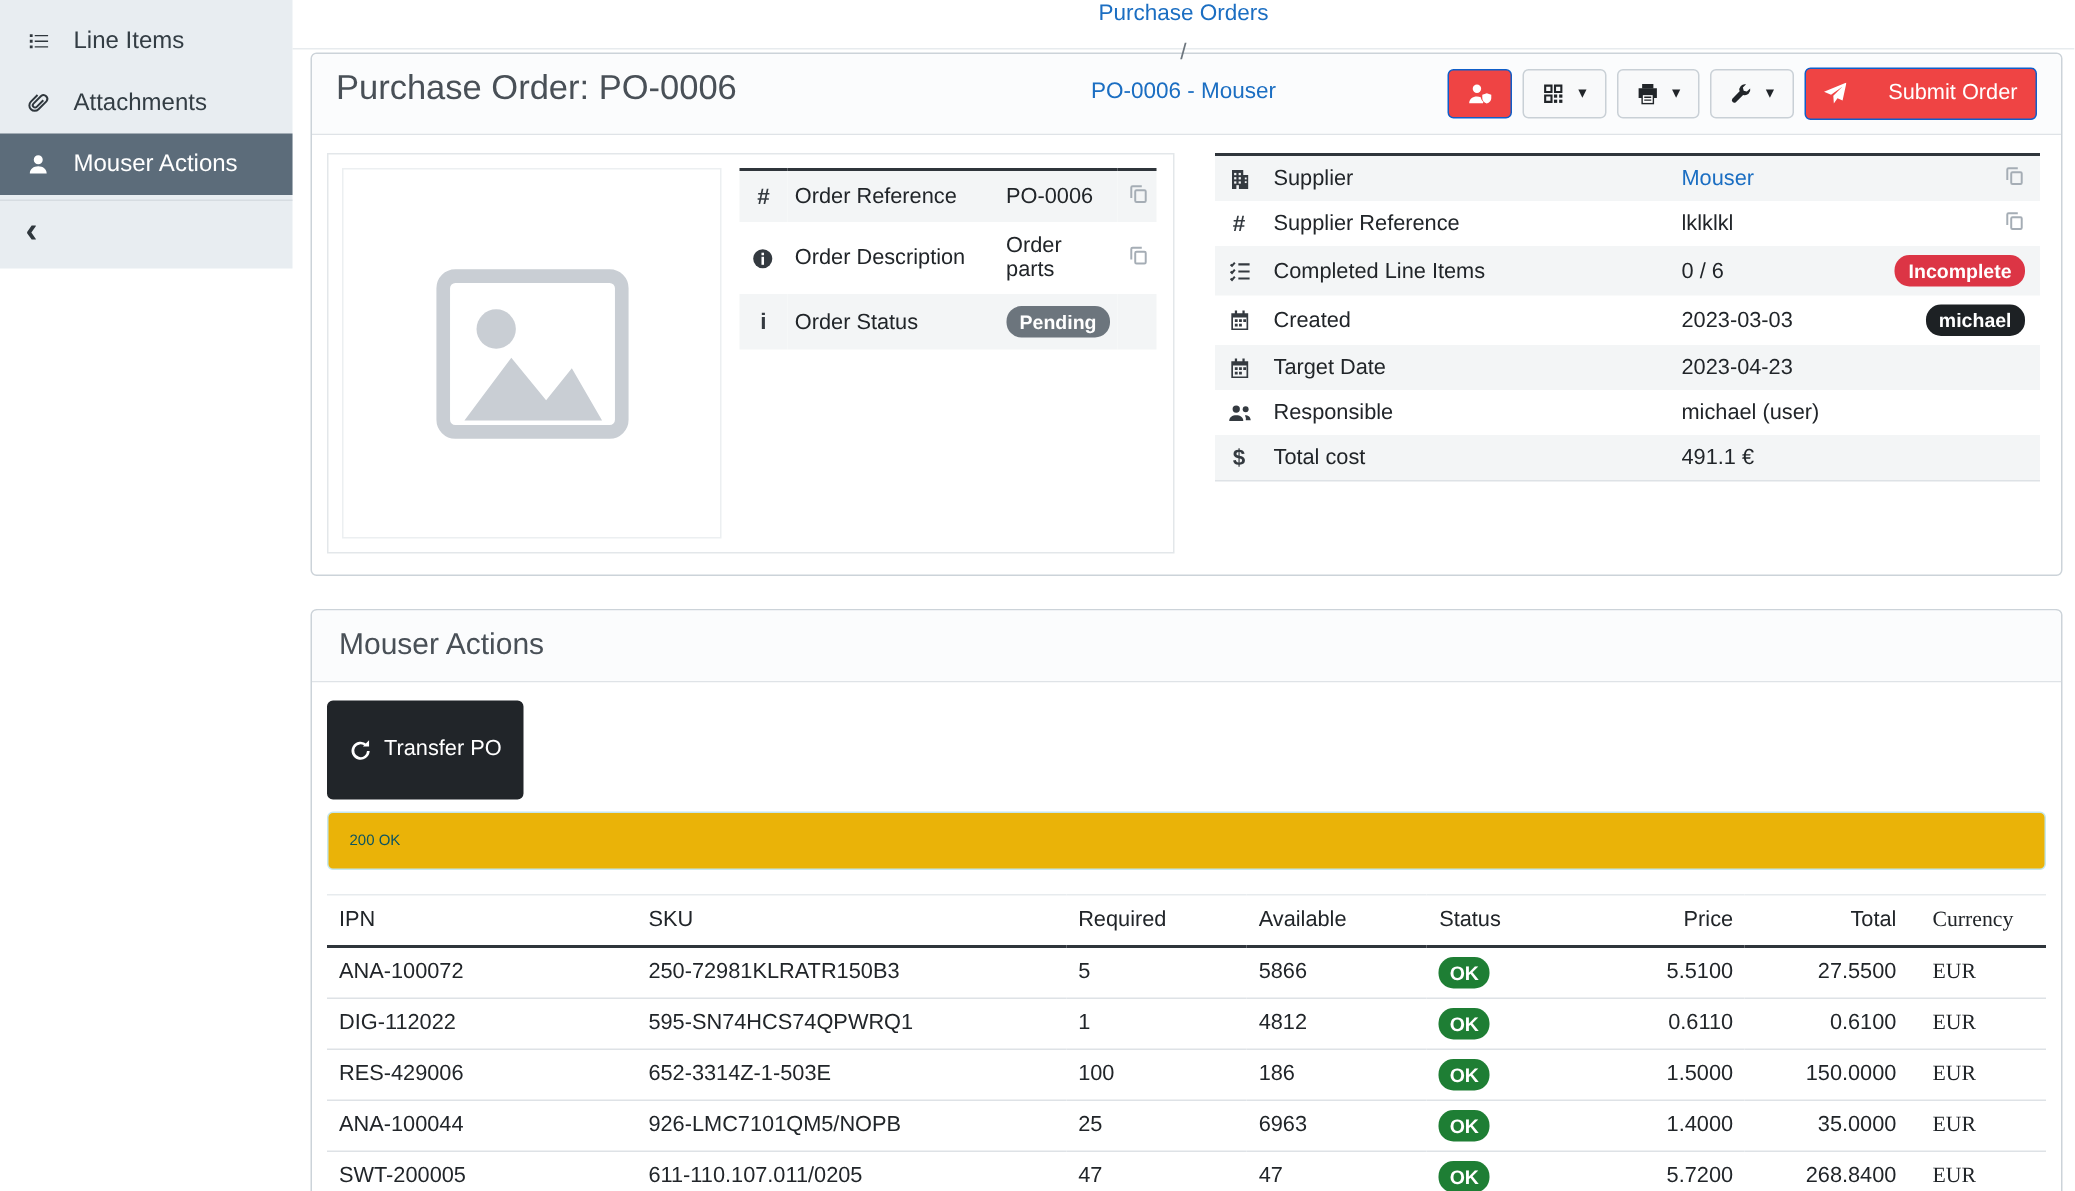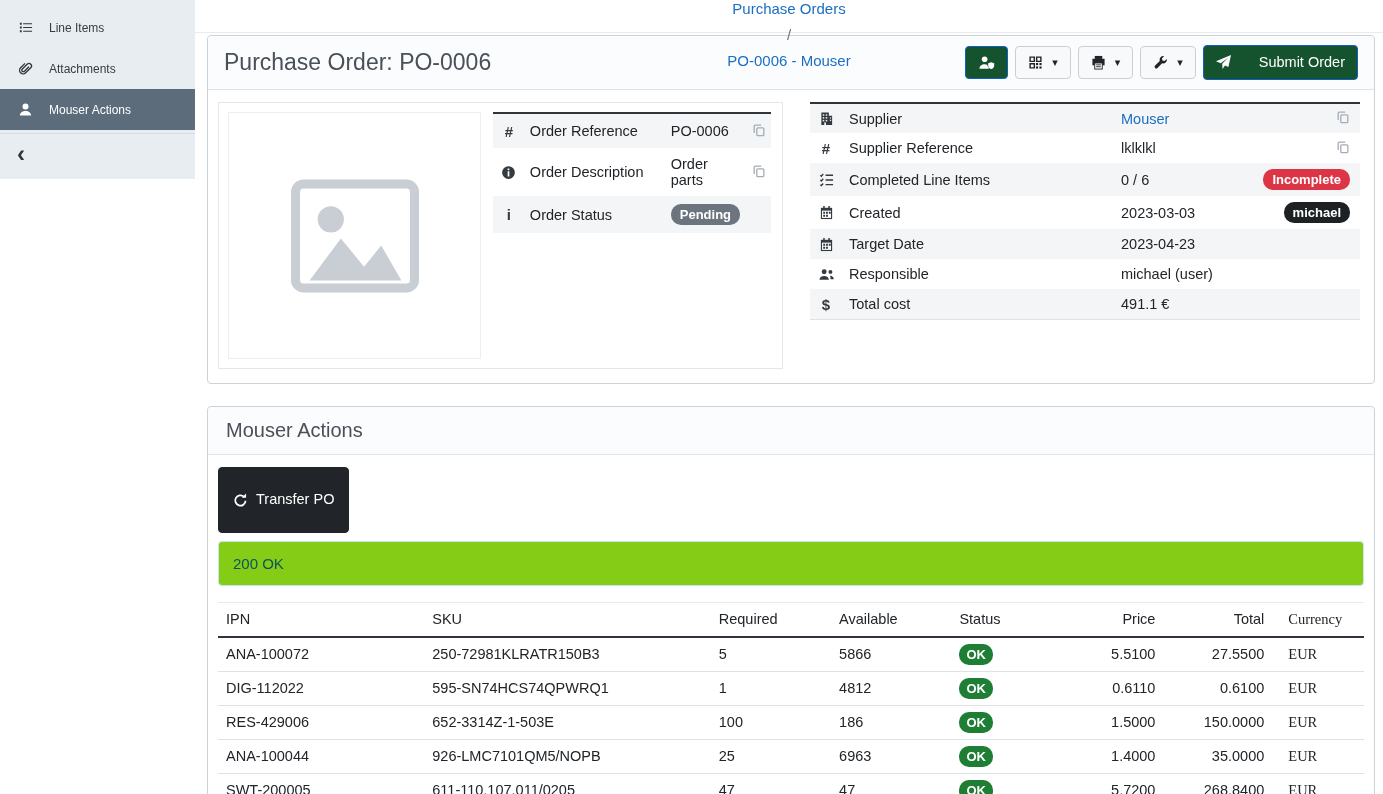--- a/index.html
+++ b/index.html
@@ -6,47 +6,47 @@
   html,body { width:1383px; height:794px; overflow:hidden; }
   body {
     font-family:"Liberation Sans", sans-serif;
     font-size:14px; color:#212529; background:#fff; position:relative;
   }
   svg { display:block; }
 
   
   .sidebar { position:absolute; top:0; left:0; width:195px; background:#e8edf1; padding-top:7px; }
   .side-item { display:flex; align-items:center; gap:15px; height:41px; padding:0 17px;
-               font-size:12px; color:#333d44; cursor:pointer; }
+               font-size:16px; color:#333d44; cursor:pointer; }
   .side-item.active { background:#5c6c7a; color:#fff; }
   .side-icon { width:17px; display:inline-flex; justify-content:center; color:#2f373d; }
   .side-item.active .side-icon { color:#fff; }
   .side-collapse { border-top:1px solid #d6dce1; margin-top:3px; padding:4px 17px 10px;
                    font-size:24px; font-weight:bold; color:#2f373d; cursor:pointer; line-height:1.3; }
 
   
   .main { position:absolute; top:0; left:195px; right:0; }
   .breadcrumb-bar { height:33px; display:flex; align-items:center; gap:9px;
                     padding:0 30px; font-size:15px; border-bottom:1px solid #e7ebee;flex-direction:column; }
   .breadcrumb-bar a { color:#1b6ec2; text-decoration:none; cursor:pointer; }
   .crumb-sep { color:#6c757d; }
 
   .card { border:1px solid #ccd3d9; border-radius:4px; background:#fff; }
   .card-top { margin:2px 8px 0 12px; }
   .card-actions { margin:22px 8px 0 12px; }
   .card-header { background:#fbfcfd; border-bottom:1px solid #dfe3e7; border-radius:4px 4px 0 0;
-                 padding:9px 16px; display:flex; align-items:center; justify-content:space-between; }
+                 padding:9px 16px; display:flex; align-items:flex-start; justify-content:space-between; }
   .page-title { font-size:23px; font-weight:500; color:#495057; }
   .panel-title { font-size:20px; font-weight:500; color:#495057; padding:3px 2px; }
 
   
   .toolbar { display:flex; align-items:center; gap:7px; }
   .btn { display:inline-flex; align-items:center; gap:8px; border-radius:4px; cursor:pointer;
          font-family:inherit; font-size:14.5px; padding:8px 12px; border:1px solid transparent; line-height:1.2; }
-  .btn-primary { background:#14532d; border-color:#0f5ec9; color:#fff;gap:28px; }
+  .btn-primary { background:#ef4444; border-color:#0f5ec9; color:#fff;gap:28px; }
   .btn-light { background:#f8f9fa; border-color:#c9d0d6; color:#212529; }
   .btn-dark { background:#212529; border-color:#212529; color:#fff; padding:23px 14px; }
   .caret { font-size:11px; margin-left:1px; color:#212529; }
 
   
   .details-body { display:flex; padding:12px 14px 14px 10px; }
   .details-left { display:flex; gap:12px; border:1px solid #e3e7ea; padding:9px; width:565px;
                   align-items:flex-start; }
   .image-box { width:253px; height:247px; border:1px solid #eceff1; display:flex;
                align-items:center; justify-content:center; cursor:pointer; }
@@ -69,22 +69,22 @@
   
   .badge { display:inline-block; color:#fff; font-size:13px; font-weight:bold;
            padding:4px 9px; border-radius:10px; line-height:1; }
   .badge-secondary { background:#6c757d; }
   .badge-danger { background:#dc3545; }
   .badge-dark { background:#1d2124; }
   .badge-success { background:#1e7e34; padding:4px 7px; }
 
   
   .actions-body { padding:12px 10px 0; }
-  .alert { margin-top:8px; background:#84cc16; border:1px solid #c5e7ee; color:#0c5460;
-           padding:13px 14px; border-radius:4px; font-size:15px; }
+  .alert { margin-top:8px; background:#eab308; border:1px solid #c5e7ee; color:#0c5460;
+           padding:13px 14px; border-radius:4px; font-size:10px; }
   .items-table { width:100%; border-collapse:collapse; margin-top:16px; font-size:14.5px; }
   .items-table th { font-weight:400; text-align:left; padding:8px; color:#212529;
                     border-top:1px solid #e7ebee; border-bottom:2px solid #2f353b; }
   .items-table td { padding:6px 8px; height:31px; border-bottom:1px solid #dee2e6; vertical-align:middle; }
   .items-table tbody tr:last-child td { border-bottom:2px solid #2f353b; }
   .items-table .num { text-align:right; }
   .items-table .cur { padding-left:16px;font-family:Liberation Serif, serif; }
   .w-ipn{width:18%} .w-sku{width:25%} .w-req{width:10.5%} .w-avl{width:10.5%}
   .w-sts{width:10.5%} .w-prc{width:8%} .w-tot{width:9.5%} .w-cur{width:8%}
 </style>

